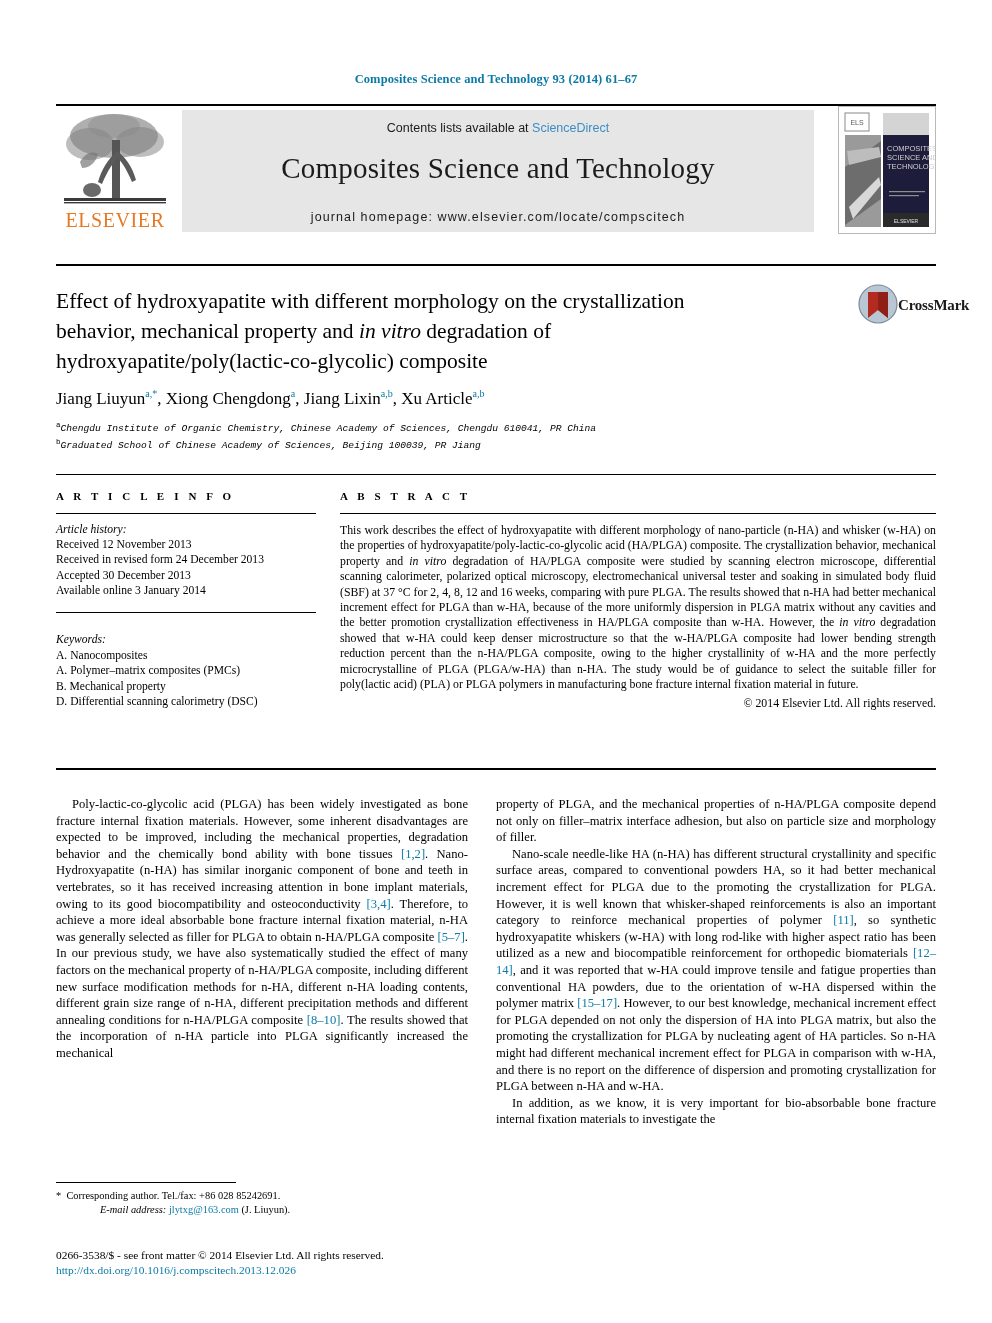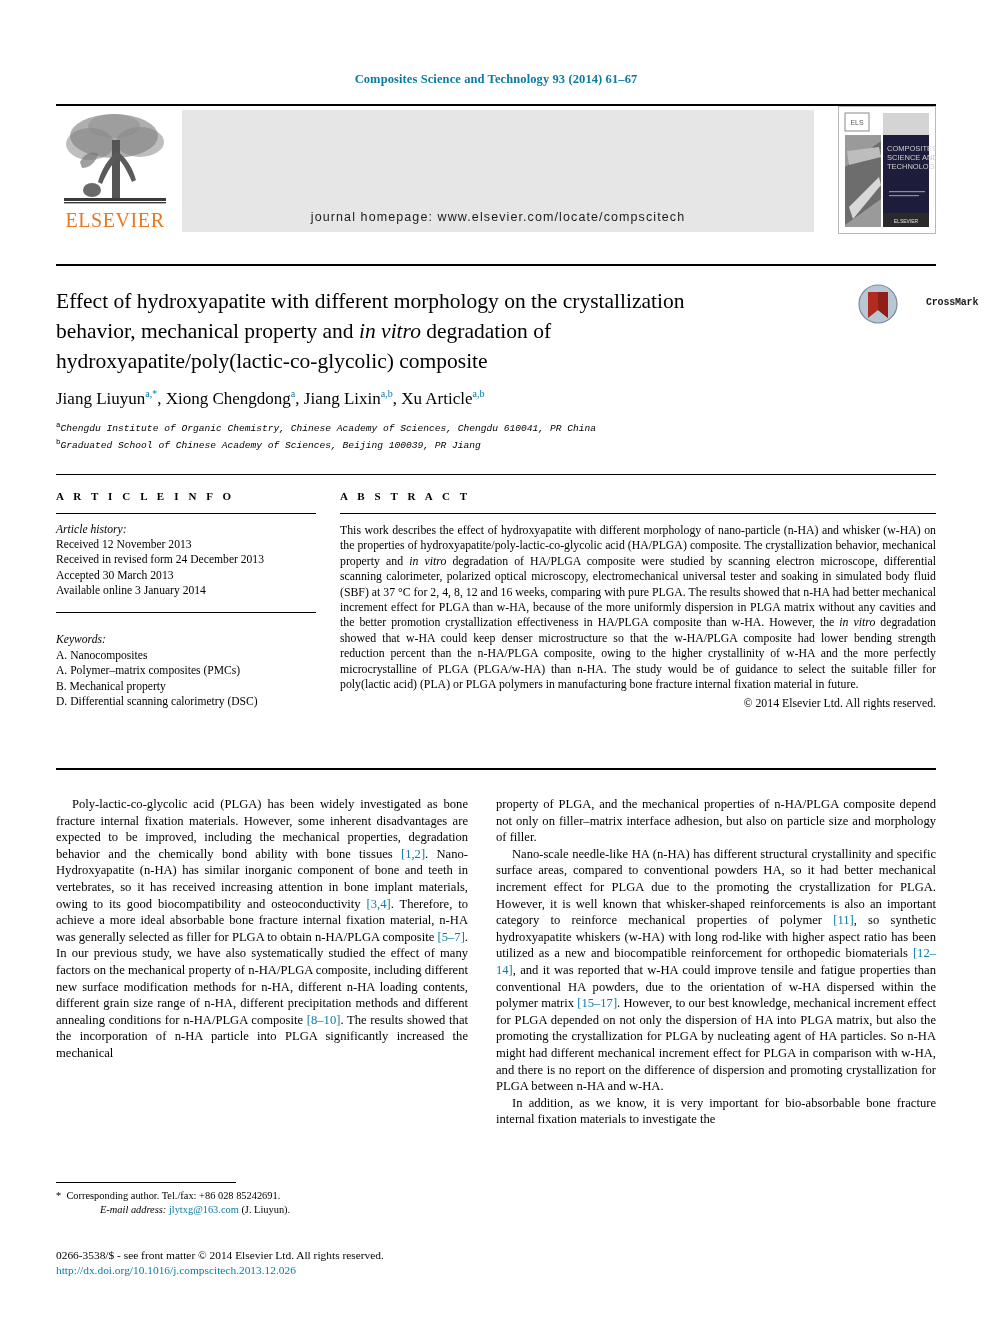--- a/index.html
+++ b/index.html
@@ -126,26 +126,25 @@
   .article-title i { font-style: italic; }
   .crossmark {
     position: absolute;
     left: 858px; top: 284px;
     width: 80px;
     height: 40px;
   }
   .crossmark-word {
     position: absolute;
     left: 40px; top: 13px;
-    font-family: Liberation Mono, monospace;
-    font-size: 10px;
+    font-family: Liberation Serif, serif;
+    font-size: 15px;
     font-weight: bold;
     color: #1a1a1a;
     letter-spacing: -0.2px;
-    padding-left: 28px;
   }
   .authors {
     position: absolute;
     left: 56px; top: 388px;
     width: 800px;
     font-family: "Liberation Serif", serif;
     font-size: 17px;
     color: #000;
   }
   .authors sup { font-size: 10px; color: #0b7aa5; vertical-align: super; }
@@ -299,20 +298,24 @@
           <path d="M18 52 C22 44 30 40 36 44 C34 52 28 58 20 58 Z" fill="#777" opacity="0.7"></path>
           <ellipse cx="30" cy="80" rx="9" ry="7" fill="#6a6a6a"></ellipse>
           <rect x="2" y="88" width="102" height="3" fill="#3a3a3a"></rect>
           <rect x="2" y="92" width="102" height="1.4" fill="#3a3a3a"></rect>
         </g>
       </svg>
       <div class="elsevier-word">ELSEVIER</div>
     </div>
 
     <div class="journal-band">
+      <div class="contents-line">
+        <span>Contents lists available at </span><span class="sd-link">ScienceDirect</span>
+      </div>
+      <div class="journal-title">Composites Science and Technology</div>
       <div class="homepage-line">journal homepage: www.elsevier.com/locate/compscitech</div>
     </div>
 
     <div class="cover-thumb">
       <svg width="96" height="126" viewBox="0 0 96 126">
         <rect x="0" y="0" width="96" height="126" fill="#ffffff"></rect>
         <rect x="6" y="6" width="24" height="18" fill="#ffffff" stroke="#8a8a8a" stroke-width="1"></rect>
         <text x="18" y="18" font-family="Liberation Sans, sans-serif" font-size="7" fill="#5a5a5a" text-anchor="middle">ELS</text>
         <rect x="6" y="28" width="36" height="92" fill="#9a9a9a"></rect>
         <polygon points="6,60 42,34 42,92 6,118" fill="#6d6d6d"></polygon>
@@ -362,21 +365,21 @@
 
   <div class="info-rule-top"></div>
 
   <div class="col-info">
     <div class="sec-head">A R T I C L E    I N F O</div>
     <div class="thin-rule"></div>
     <div class="hist">
       <div class="lbl">Article history:</div>
       <div>Received 12 November 2013</div>
       <div>Received in revised form 24 December 2013</div>
-      <div>Accepted 30 March 2013</div>
+      <div>Accepted 30 December 2013</div>
       <div>Available online 3 January 2014</div>
     </div>
     <div class="kw-rule"></div>
     <div class="kw">
       <div class="lbl">Keywords:</div>
       <div>A. Nanocomposites</div>
       <div>A. Polymer–matrix composites (PMCs)</div>
       <div>B. Mechanical property</div>
       <div>D. Differential scanning calorimetry (DSC)</div>
     </div>

